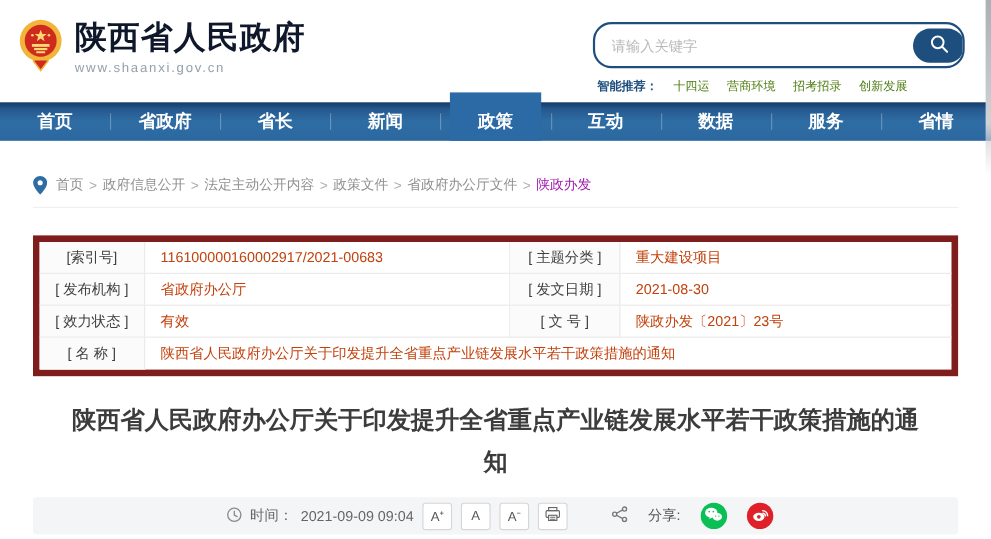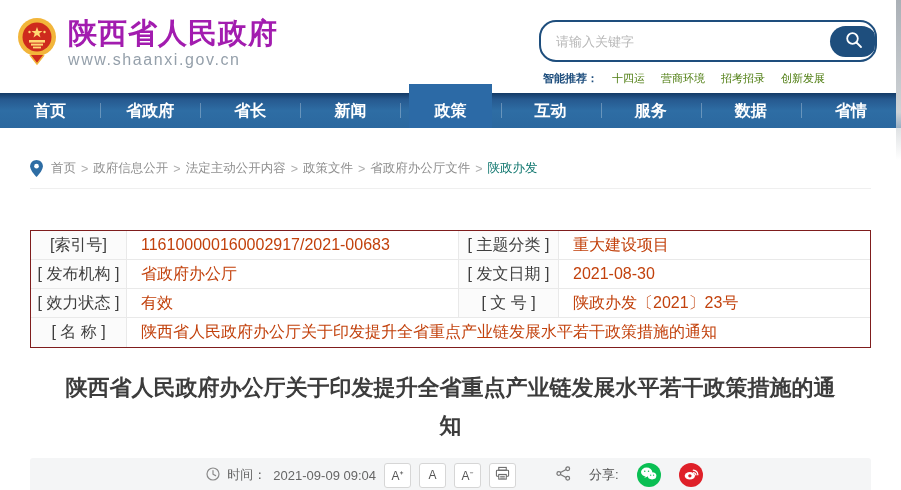--- a/index.html
+++ b/index.html
@@ -4,45 +4,45 @@
 <style>
   * { margin:0; padding:0; box-sizing:border-box; }
   html,body { width:901px; height:490px; }
   body {
     font-family:"Liberation Sans","DejaVu Sans",sans-serif;
     background:#fff; overflow:hidden; position:relative;
   }
   
   .header { height:93px; display:flex; justify-content:space-between; align-items:flex-start; padding:0 10px 0 16px; background:#fff; }
   .logo-wrap { display:flex; align-items:center; gap:10px; margin-top:15px; cursor:pointer; }
-  .site-name { color:#a21caf; font-size:29px; font-weight:bold; letter-spacing:1px; line-height:1.12; }
-  .site-url  { color:#95a0ab; font-size:16px; letter-spacing:1.6px; margin-top:2px; }
+  .site-name { color:#0f172a; font-size:29px; font-weight:bold; letter-spacing:1px; line-height:1.12; }
+  .site-url  { color:#95a0ab; font-size:12px; letter-spacing:1.6px; margin-top:2px; }
   .search-area { width:338px; margin-top:20px; margin-right:14px; }
   .search-box { height:42px; border:2px solid #1e4e7d; border-radius:17px; display:flex; align-items:center; background:#fff; overflow:hidden; }
   .search-input { flex:1; border:none; outline:none; padding:0 8px 0 15px; font-size:13px; color:#333; background:transparent; }
   .search-input::placeholder { color:#b8b8b8; }
   .search-btn { width:47px; height:31px; margin-right:-2px; background:#1e4e7d; border:none; border-radius:16px; display:flex; align-items:center; justify-content:center; cursor:pointer; flex:0 0 auto; }
   .hot-row { display:flex; align-items:center; margin-top:9px; font-size:11px; padding-left:4px; white-space:nowrap; }
   .hot-label { color:#1e4e7d; font-weight:bold; margin-right:14px; }
   .hot-link { color:#4d7c0f; margin-right:16px; cursor:pointer; }
   .hot-link:last-child { margin-right:0; }
   
   .nav { height:35px; display:flex; background:linear-gradient(180deg,#133a66 0%,#26598f 18%,#2e6da4 50%,#2b689f 100%); position:relative; }
   .nav-item { flex:1; position:relative; text-align:center; color:#fff; font-size:16px; font-weight:bold; line-height:35px; cursor:pointer; }
   .nav-item:not(:first-child)::after { content:""; position:absolute; left:0; top:10px; height:15px; width:1px; background:rgba(255,255,255,.28); }
   .nav-item.active::before { content:""; position:absolute; left:9px; right:9px; top:-9px; bottom:0; background:#2c6aa6; }
   .nav-label { position:relative; }
   
   .breadcrumb { margin:32px 30px 0; display:flex; align-items:center; font-size:12.5px; color:#8f8f8f; padding-bottom:11px; border-bottom:1px solid #efefef; }
   .breadcrumb .pin { margin-right:8px; display:flex; }
   .crumb { cursor:pointer; }
   .crumb-sep { margin:0 5px; color:#adadad; }
-  .crumb.current { color:#0f766e; cursor:default; }
-  
-  .info-table { margin:41px 30px 0; display:grid; grid-template-columns:96px 332px 100px 1fr; border:1px solid #7f1d1d; font-size:16px; }
+  .crumb.current { color:#a21caf; cursor:default; }
+  
+  .info-table { margin:25px 30px 0; display:grid; grid-template-columns:96px 332px 100px 1fr; border:6px solid #7f1d1d; font-size:13px; }
   .cell { height:29px; line-height:28px; border-bottom:1px solid #e9e9e9; border-right:1px solid #e9e9e9; overflow:hidden; white-space:nowrap; }
   .cell.last-col { border-right:none; }
   .cell.last-row { border-bottom:none; }
   .cell.lbl { background:#fbfbfb; text-align:center; color:#3f3f3f; }
   .cell.val { padding-left:14px; color:#c2410c; }
   .cell.span3 { grid-column:2 / 5; }
   
   .article-title { margin:21px auto 0; width:772px; text-align:center; font-size:22px; font-weight:bold; color:#3c3c3c; line-height:38px; }
   
   .meta-bar { margin:13px 30px 0; height:34px; background:#f4f5f6; border-radius:3px; display:flex; align-items:center; justify-content:center; padding:0 20px 0 28px; font-size:13px; color:#666; }
@@ -104,22 +104,22 @@
   </div>
 </div>
 
 <div class="nav">
   <div class="nav-item"><span class="nav-label">首页</span></div>
   <div class="nav-item"><span class="nav-label">省政府</span></div>
   <div class="nav-item"><span class="nav-label">省长</span></div>
   <div class="nav-item"><span class="nav-label">新闻</span></div>
   <div class="nav-item active"><span class="nav-label">政策</span></div>
   <div class="nav-item"><span class="nav-label">互动</span></div>
+  <div class="nav-item"><span class="nav-label">数据</span></div>
   <div class="nav-item"><span class="nav-label">服务</span></div>
-  <div class="nav-item"><span class="nav-label">数据</span></div>
   <div class="nav-item"><span class="nav-label">省情</span></div>
 </div>
 
 <div class="breadcrumb">
   <span class="pin">
     <svg width="13" height="17" viewBox="0 0 12 16">
       <path d="M6 0C2.7 0 0 2.6 0 5.8 0 10 6 16 6 16s6-6 6-10.2C12 2.6 9.3 0 6 0z" fill="#2e6da4"></path>
       <circle cx="6" cy="5.8" r="2.2" fill="#fff"></circle>
     </svg>
   </span>

